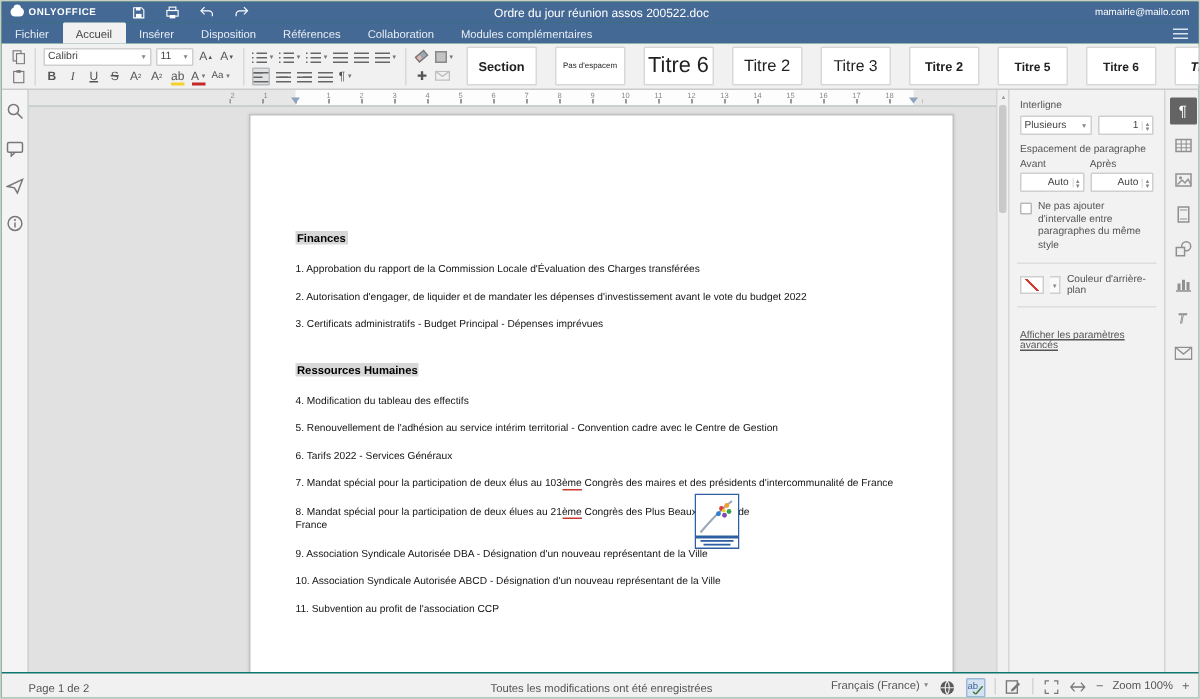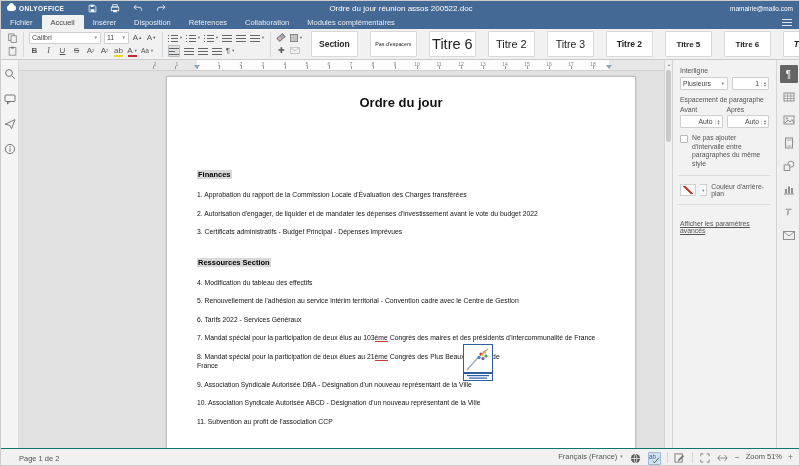--- a/index.html
+++ b/index.html
@@ -347,27 +347,26 @@
           <span class="ruler-num" style="left: 442px;">12</span>
           <span class="ruler-num" style="left: 464px;">13</span>
           <span class="ruler-num" style="left: 486px;">14</span>
           <span class="ruler-num" style="left: 508px;">15</span>
           <span class="ruler-num" style="left: 530px;">16</span>
           <span class="ruler-num" style="left: 552px;">17</span>
           <span class="ruler-num" style="left: 574px;">18</span>
         </div>
       <div id="canvas">
         <div id="page">
-          <div class="doc-title">Ordre du jour</div>
           <div id="page-content">
               <div class="doc-section-heading first"><span>Finances</span></div>
               <p class="doc-item">1. Approbation du rapport de la Commission Locale d'Évaluation des Charges transférées</p>
               <p class="doc-item">2. Autorisation d'engager, de liquider et de mandater les dépenses d'investissement avant le vote du budget 2022</p>
               <p class="doc-item">3. Certificats administratifs - Budget Principal - Dépenses imprévues</p>
-              <div class="doc-section-heading"><span>Ressources Section</span></div>
+              <div class="doc-section-heading"><span>Ressources Humaines</span></div>
               <p class="doc-item">4. Modification du tableau des effectifs</p>
               <p class="doc-item">5. Renouvellement de l'adhésion au service intérim territorial - Convention cadre avec le Centre de Gestion</p>
               <p class="doc-item">6. Tarifs 2022 - Services Généraux</p>
               <p class="doc-item"><span>7. Mandat spécial pour la participation de deux élus au 103</span><span class="spell">ème</span><span> Congrès des maires et des présidents d'intercommunalité de France</span></p>
               <p class="doc-item narrow"><span>8. Mandat spécial pour la participation de deux élues au 21</span><span class="spell">ème</span><span> Congrès des Plus Beaux Détours de France</span><span class="item-logo"><svg width="30" height="37" viewBox="0 0 30 37">
                     <rect x="0.5" y="0.5" width="29" height="28" fill="#fff" stroke="#2e5fa3"></rect>
                     <path d="M4 26C9 20 16 12 25 5" fill="none" stroke="#9aa8b8" stroke-width="1.4"></path>
                     <g>
                       <circle cx="18" cy="10" r="1.6" fill="#e03b3b"></circle>
                       <circle cx="21.5" cy="8" r="1.6" fill="#f0a030"></circle>
@@ -478,20 +477,21 @@
           <svg width="12" height="9" viewBox="0 0 12 9">
             <rect x="0.5" y="0.5" width="11" height="8" fill="none" stroke="#909090"></rect>
             <path d="M0.5 0.5L6 5l5.5-4.5" fill="none" stroke="#909090"></path>
           </svg>
         </div>
       </div>
   </div>
 
   <div id="statusbar">
     <span id="page-info">Page 1 de 2</span>
+    <span id="save-status">Toutes les modifications ont été enregistrées</span>
     <div id="sb-right">
       <span id="lang-btn">
           <span>Français (France)</span>
           <span class="dd">▼</span>
         </span>
       <span class="sb-btn">
         <svg width="11" height="11" viewBox="0 0 12 12">
             <circle cx="6" cy="6" r="5" fill="#5b5b5b"></circle>
             <path d="M1 6h10M6 1c-2 2.5-2 7.5 0 10M6 1c2 2.5 2 7.5 0 10" fill="none" stroke="#f1f1f1" stroke-width=".8"></path>
           </svg>
@@ -514,17 +514,17 @@
         <svg width="10" height="10" viewBox="0 0 12 12">
             <path d="M1 4V1h3M8 1h3v3M11 8v3H8M4 11H1V8" fill="none" stroke="#777"></path>
           </svg>
       </span>
       <span class="sb-btn">
         <svg width="11" height="8" viewBox="0 0 13 9">
             <path d="M4 1L1 4.5 4 8M9 1l3 3.5L9 8M1.5 4.5h10" fill="none" stroke="#777"></path>
           </svg>
       </span>
       <span class="zoomtxt">−</span>
-      <span>Zoom 51%</span>
+      <span>Zoom 100%</span>
       <span class="zoomtxt">+</span>
     </div>
   </div>
 </div>
 
 </body></html>

